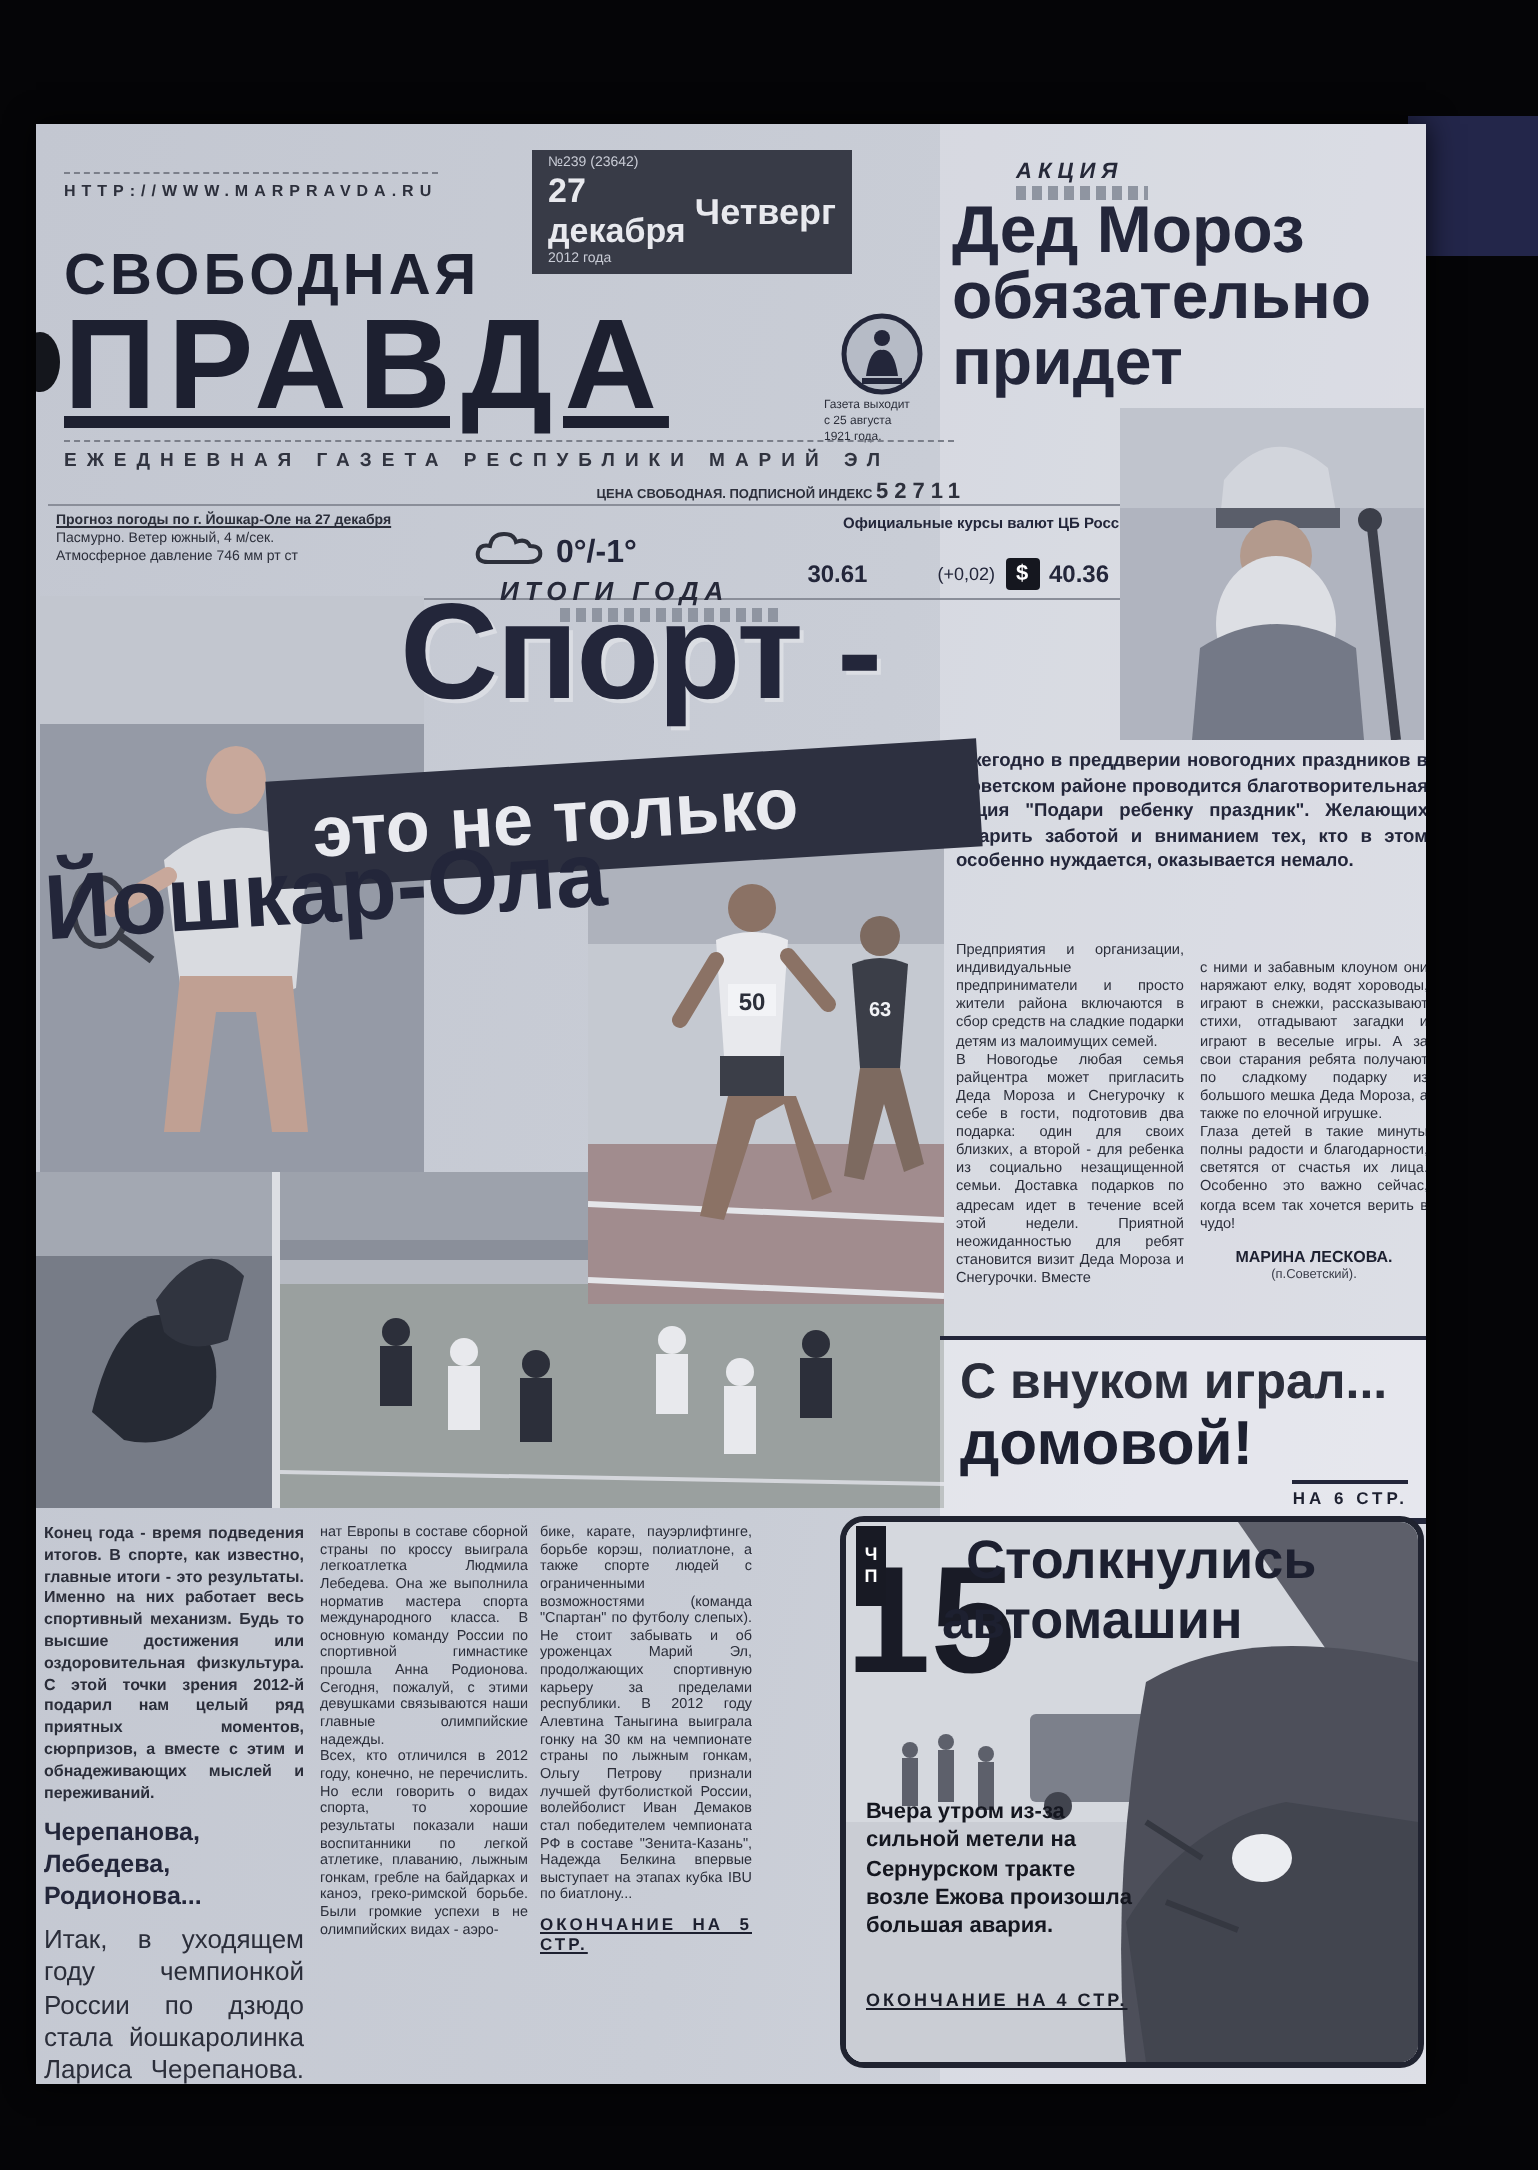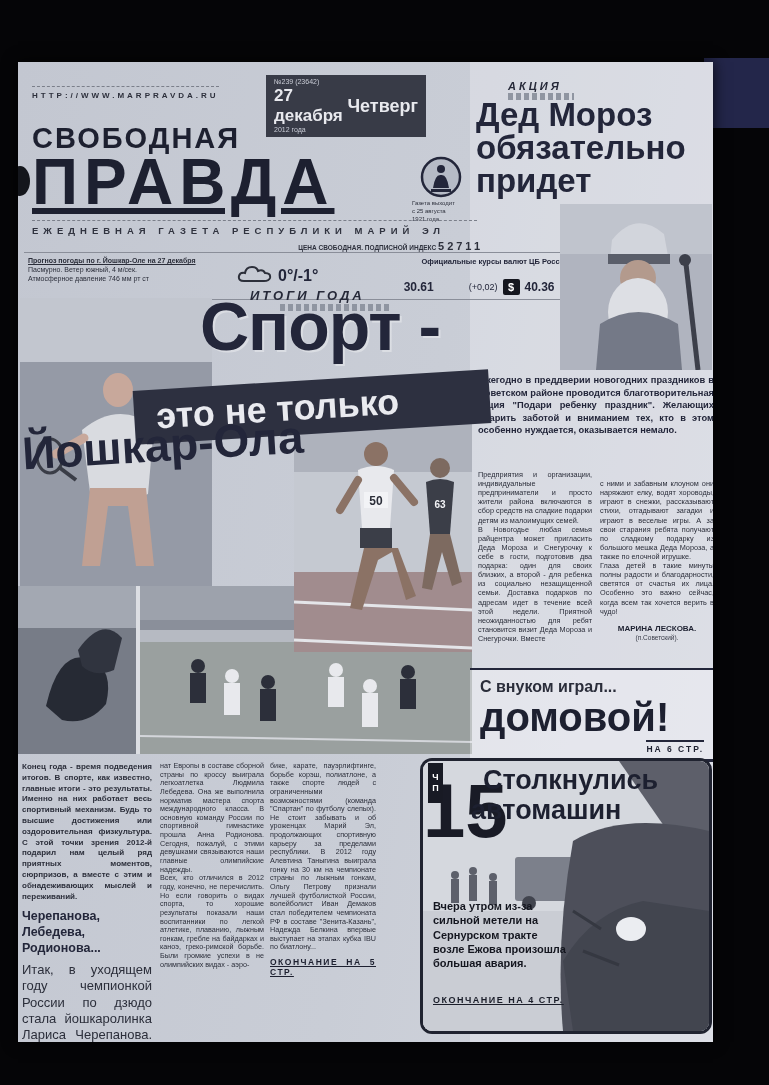--- a/index.html
+++ b/index.html
@@ -71,22 +71,22 @@
   .santa-photo{position:absolute;left:542px;top:142px;width:152px;height:166px;}
   .akcia-lead{position:absolute;left:460px;top:312px;width:236px;font-size:9.3px;font-weight:bold;line-height:1.35;text-align:justify;color:#23263a;}
   .akcia-cols{position:absolute;left:460px;top:408px;width:236px;display:flex;gap:8px;}
   .akcia-col{width:114px;font-size:7.3px;line-height:1.25;text-align:justify;color:#2b2e3a;white-space:pre-line;}
   .byline{margin-top:8px;text-align:center;white-space:normal;}
   .byline-name{font-size:8px;font-weight:900;color:#1d2030;}
   .byline-note{font-size:6.5px;color:#3a3d49;}
 
   
   .domovoy{position:absolute;left:452px;top:606px;width:244px;height:94px;border-top:2px solid #23263a;border-bottom:3px solid #23263a;padding:8px 10px 4px;background:rgba(245,246,249,.4);}
-  .dom-line1{font-size:16px;font-weight:bold;color:#2a2d3a;line-height:1.1;}
-  .dom-line2{font-size:40px;font-weight:900;color:#1d2030;line-height:1.05;}
+  .dom-line1{font-size:25px;font-weight:bold;color:#2a2d3a;line-height:1.1;}
+  .dom-line2{font-size:31px;font-weight:900;color:#1d2030;line-height:1.05;}
   .dom-ref{float:right;font-size:8.5px;font-weight:900;letter-spacing:2px;border-top:2px solid #23263a;padding-top:2px;margin-top:2px;color:#1d2030;}
 
   
   .accident{position:absolute;left:402px;top:696px;width:292px;height:276px;border:3px solid #202330;border-radius:12px;overflow:hidden;background:#ccd0d6;}
   .acc-photo{position:absolute;left:0;top:0;width:100%;height:100%;}
   .chp-tab{position:absolute;left:5px;top:2px;width:15px;height:40px;background:#181a24;color:#fff;font-size:9px;font-weight:900;writing-mode:vertical-rl;text-orientation:upright;display:flex;align-items:center;justify-content:center;letter-spacing:1px;z-index:3;}
   .acc-num{position:absolute;left:0;top:12px;font-size:76px;font-weight:900;line-height:1;color:#191b26;z-index:2;}
   .acc-head1{position:absolute;left:60px;top:6px;font-size:27px;font-weight:900;color:#1d2030;z-index:2;line-height:1;}
   .acc-head2{position:absolute;left:48px;top:36px;font-size:27px;font-weight:900;color:#1d2030;z-index:2;line-height:1;}
   .acc-lead{position:absolute;left:10px;top:138px;width:138px;font-size:11px;font-weight:900;line-height:1.3;color:#14161f;z-index:2;}

